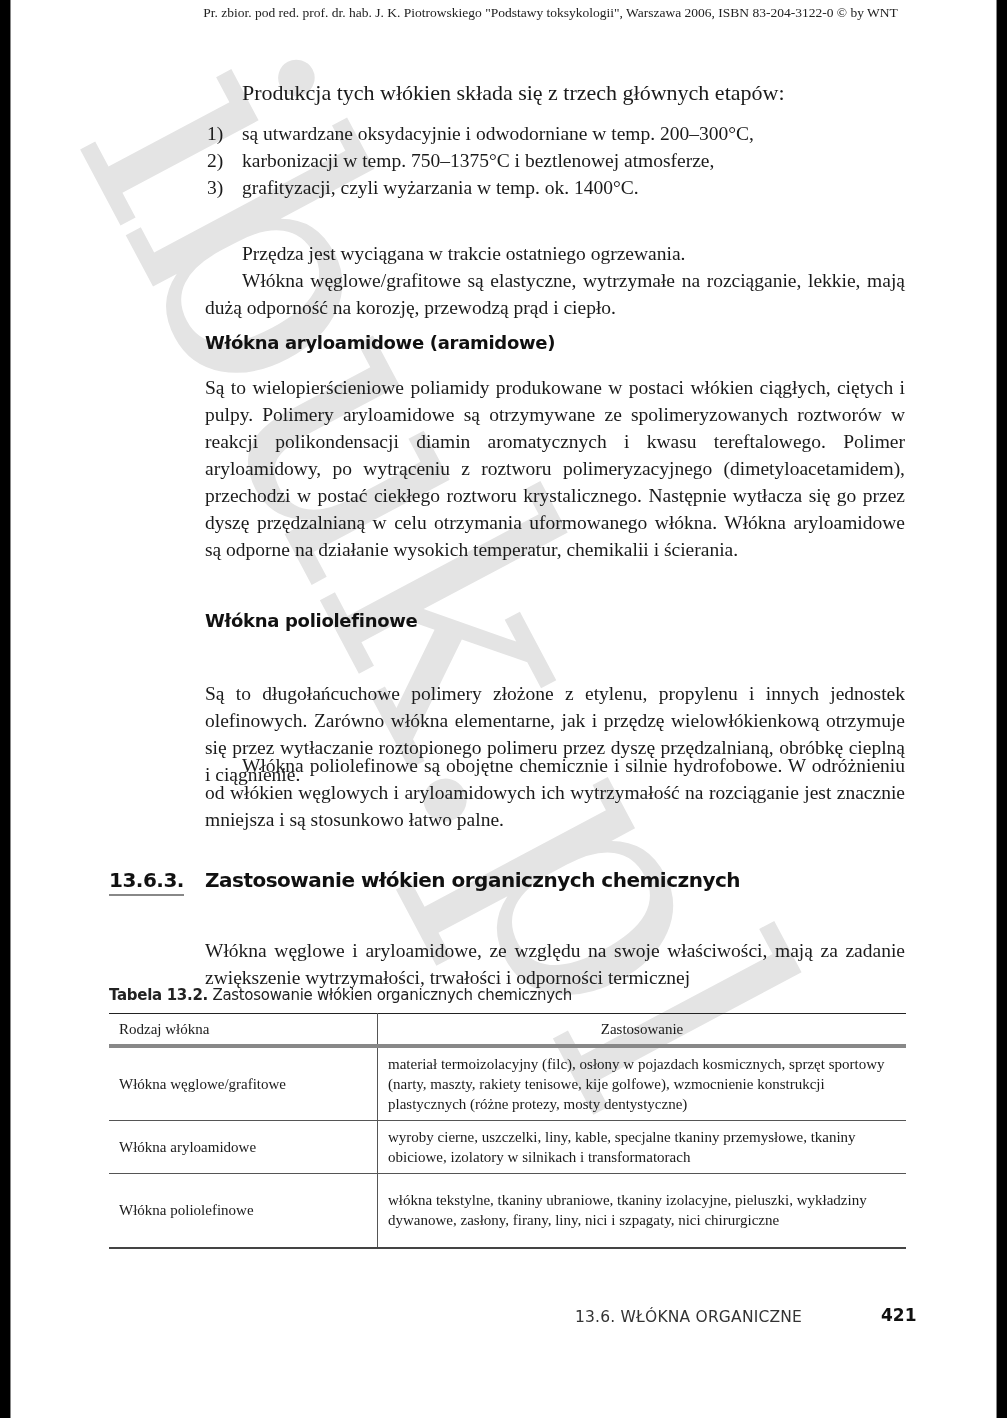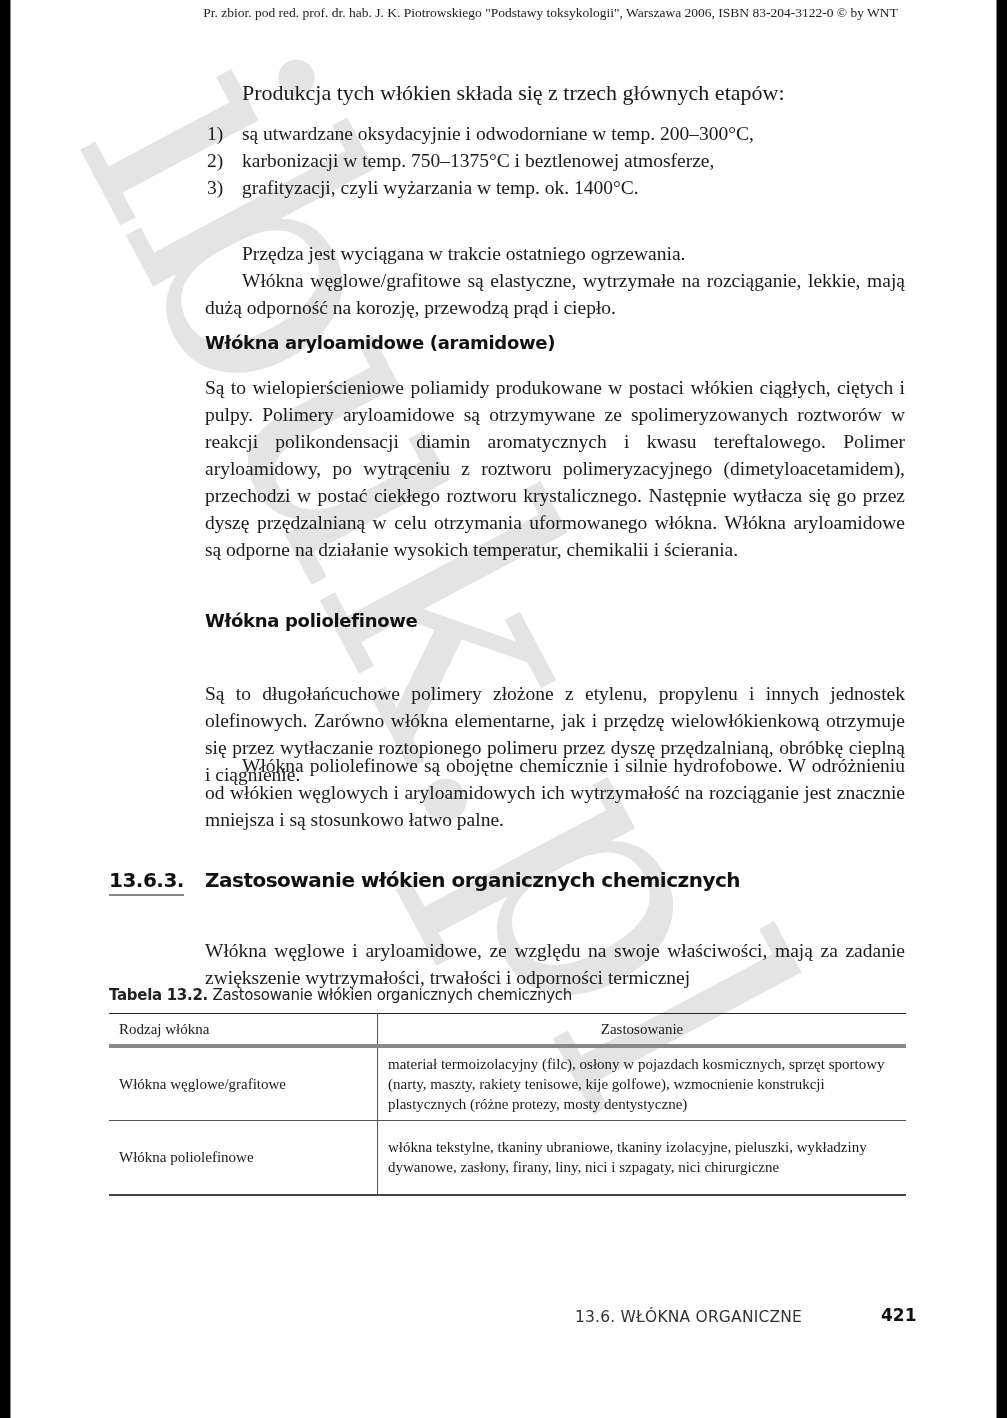--- a/index.html
+++ b/index.html
@@ -121,20 +121,24 @@
         <tr>
           <th class="c1">Rodzaj włókna</th>
           <th class="c2">Zastosowanie</th>
         </tr>
       </thead>
       <tbody>
         <tr style="height:72px;">
           <td class="c1">Włókna węglowe/grafitowe</td>
           <td>materiał termoizolacyjny (filc), osłony w pojazdach kosmicznych, sprzęt sportowy (narty, maszty, rakiety tenisowe, kije golfowe), wzmocnienie konstrukcji plastycznych (różne protezy, mosty dentystyczne)</td>
         </tr>
+        <tr style="height:52px;">
+          <td class="c1">Włókna aryloamidowe</td>
+          <td>wyroby cierne, uszczelki, liny, kable, specjalne tkaniny przemysłowe, tkaniny obiciowe, izolatory w silnikach i transformatorach</td>
+        </tr>
         <tr style="height:74px;">
           <td class="c1">Włókna poliolefinowe</td>
           <td>włókna tekstylne, tkaniny ubraniowe, tkaniny izolacyjne, pieluszki, wykładziny dywanowe, zasłony, firany, liny, nici i szpagaty, nici chirurgiczne</td>
         </tr>
       </tbody>
     </table>
 
     <div class="footer">13.6.  WŁÓKNA ORGANICZNE</div>
     <div class="page-num">421</div>
   </div>

